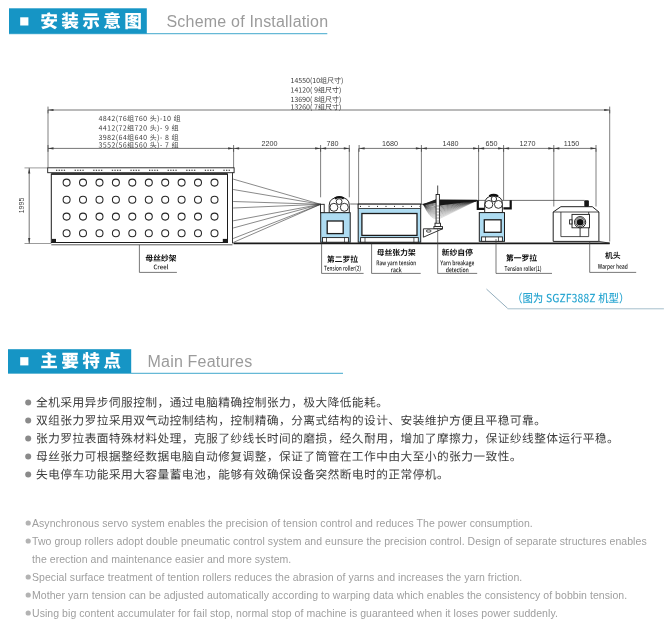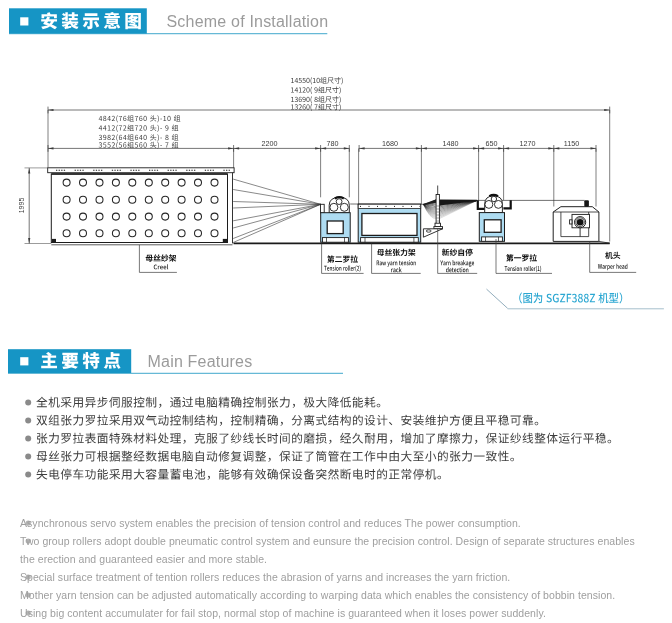--- a/index.html
+++ b/index.html
@@ -1,12 +1,12 @@
 <!DOCTYPE html>
-<html><head><meta charset="utf-8"><style>html,body{margin:0;padding:0;width:672px;height:623px;background:#fff;overflow:hidden;}body,text{font-family:'Liberation Sans',sans-serif;}.en{position:absolute;left:20px;font-size:10.5px;letter-spacing:0.06px;color:#9e9e9e;white-space:nowrap;line-height:12px;}</style></head><body>
+<html><head><meta charset="utf-8"><style>html,body{margin:0;padding:0;width:672px;height:623px;background:#fff;overflow:hidden;}body,text{font-family:'Liberation Sans',sans-serif;}.en{position:absolute;left:32px;font-size:10.5px;letter-spacing:0.06px;color:#9e9e9e;white-space:nowrap;line-height:12px;}</style></head><body>
 <svg width="672" height="623" viewBox="0 0 672 623" style="position:absolute;left:0;top:0">
     <defs>
       <path id="g0" d="M7 75H94V52H78V62H22V52H7ZM63 39 79 35Q73 22 64 13Q55 4 42 -2Q30 -7 13 -10Q13 -8 11 -5Q10 -3 8 0Q6 2 5 4Q20 6 32 10Q44 14 52 21Q60 28 63 39ZM5 47H95V33H5ZM38 82 53 86Q55 83 56 79Q58 75 59 73L43 68Q42 71 41 75Q39 79 38 82ZM16 20 26 30Q35 28 44 25Q54 21 63 17Q73 14 81 10Q89 6 95 2L84 -10Q78 -7 70 -3Q62 2 53 6Q44 10 34 14Q24 17 16 20ZM16 20Q19 24 22 29Q26 34 28 39Q32 45 34 50Q37 56 39 61L55 57Q53 52 50 47Q48 42 45 37Q42 32 40 27Q37 23 34 19Z"></path>
       <path id="g1" d="M41 29 52 24Q49 20 44 17Q39 14 34 11Q28 8 22 6Q16 4 10 3Q8 5 6 8Q4 12 2 13Q8 14 14 16Q20 17 25 19Q30 21 34 24Q38 26 41 29ZM60 29Q62 22 67 16Q72 11 80 8Q88 4 98 3Q96 1 94 -3Q91 -6 90 -9Q78 -7 70 -2Q62 2 57 10Q51 17 47 26ZM83 24 93 17Q90 14 86 12Q83 10 79 9Q76 7 73 6L65 13Q68 14 71 16Q74 18 77 20Q80 22 83 24ZM4 33H96V22H4ZM40 75H95V63H40ZM42 53H93V41H42ZM23 86H37V36H23ZM60 86H75V44H60ZM4 73 12 82Q15 79 19 77Q23 74 25 72L16 62Q15 64 13 66Q10 68 8 70Q6 72 4 73ZM2 52Q7 53 13 56Q20 58 26 61L29 50Q24 47 18 45Q12 42 7 40ZM21 -10 20 0 26 3 58 9Q57 7 57 3Q56 0 56 -2Q46 -4 39 -6Q33 -7 29 -8Q26 -9 24 -9Q22 -10 21 -10ZM21 -10Q21 -9 20 -7Q20 -5 19 -3Q18 -1 17 0Q18 1 20 2Q21 2 22 4Q24 6 24 8V17L38 17V0Q38 0 36 -1Q34 -1 32 -2Q29 -4 27 -5Q24 -6 23 -8Q21 -9 21 -10ZM41 36 55 40Q56 38 58 35Q59 31 60 29L44 24Q44 27 43 30Q42 34 41 36Z"></path>
       <path id="g2" d="M42 47H58V7Q58 1 57 -2Q56 -5 52 -7Q48 -9 42 -9Q37 -10 31 -10Q30 -6 29 -2Q27 3 26 6Q28 6 31 6Q34 6 36 6Q39 6 40 6Q41 6 42 6Q42 6 42 7ZM18 35 33 31Q31 25 28 20Q25 14 22 9Q18 4 15 0Q14 1 11 3Q8 4 6 6Q3 8 2 8Q6 13 11 20Q15 28 18 35ZM66 30 80 36Q83 31 86 26Q90 21 92 16Q95 10 96 6L81 -1Q80 4 78 9Q75 14 72 20Q69 25 66 30ZM14 80H86V65H14ZM5 56H95V41H5Z"></path>
       <path id="g3" d="M28 15H42V6Q42 4 43 4Q44 3 47 3Q48 3 49 3Q51 3 53 3Q54 3 56 3Q58 3 59 3Q60 3 61 4Q62 4 62 6Q63 7 63 10Q65 9 69 8Q72 6 75 6Q75 0 73 -3Q71 -6 68 -7Q65 -8 60 -8Q59 -8 58 -8Q56 -8 54 -8Q53 -8 51 -8Q49 -8 48 -8Q46 -8 45 -8Q38 -8 34 -7Q31 -6 29 -3Q28 1 28 6ZM39 15 47 23Q50 22 53 20Q56 19 59 17Q61 16 63 14L54 6Q53 7 50 9Q48 10 44 12Q42 14 39 15ZM72 13 84 18Q86 15 88 12Q91 9 93 6Q94 2 96 0L83 -6Q82 -3 80 0Q79 3 77 7Q74 10 72 13ZM15 17 27 12Q25 7 22 2Q19 -3 15 -7L3 0Q6 3 10 8Q13 12 15 17ZM11 81H88V70H11ZM6 65H94V54H6ZM25 68 38 71Q39 69 40 67Q41 64 41 63L27 60Q27 61 26 64Q26 66 25 68ZM62 71 77 68Q75 66 74 64Q73 62 72 60L59 63Q60 65 60 67Q61 69 62 71ZM31 31V28H69V31ZM31 42V39H69V42ZM18 51H83V19H18ZM41 84 56 87Q57 84 58 81Q59 78 59 76L44 73Q44 75 43 78Q42 82 41 84Z"></path>
       <path id="g4" d="M6 82H94V-10H79V69H20V-10H6ZM15 6H87V-6H15ZM35 26 41 34Q45 33 50 32Q54 31 59 29Q63 28 66 27L60 18Q57 19 53 21Q49 22 44 24Q39 25 35 26ZM40 71 52 67Q49 62 45 58Q41 54 37 50Q32 46 28 44Q27 45 26 46Q24 48 22 50Q20 51 19 52Q25 56 31 61Q37 66 40 71ZM66 63H69L71 63L79 58Q75 52 69 47Q63 42 56 38Q48 34 40 31Q32 28 24 26Q24 28 22 30Q21 32 20 34Q19 36 18 38Q25 39 33 41Q40 44 47 47Q54 50 59 53Q64 57 66 61ZM40 55Q44 51 51 48Q58 44 66 42Q74 39 82 38Q80 36 78 33Q76 30 74 27Q66 29 57 32Q49 36 42 40Q34 45 29 50ZM42 63H70V52H35ZM26 13 33 22Q38 22 43 21Q49 20 54 19Q60 18 65 17Q70 15 74 14L67 4Q62 6 55 8Q48 10 41 11Q33 12 26 13Z"></path>
       <path id="g5" d="M9 67H90V53H9ZM15 38H85V24H15ZM5 8H95V-6H5ZM42 55H58V0H42ZM33 78 45 86Q48 84 52 82Q56 79 59 76Q63 74 65 71L52 62Q50 64 47 67Q44 70 40 72Q36 75 33 78Z"></path>
       <path id="g6" d="M4 32H96V20H4ZM6 82H94V70H6ZM65 27 79 24Q75 14 69 8Q63 2 55 -1Q47 -5 36 -7Q25 -9 11 -10Q11 -7 9 -3Q8 0 6 3Q22 3 34 5Q46 7 53 12Q61 18 65 27ZM16 10 26 20Q35 18 45 16Q54 14 63 11Q72 9 80 7Q88 4 94 2L82 -9Q75 -6 64 -3Q54 1 42 4Q29 8 16 10ZM31 78H45V44H31ZM54 78H67V44H54ZM24 55V48H77V55ZM10 66H91V36H10ZM16 10Q20 14 23 19Q27 24 30 29Q33 34 36 39L51 35Q48 31 46 26Q43 21 40 17Q36 13 34 10Z"></path>
       <path id="g7" d="M46 78H93V65H46ZM41 58H97V45H41ZM43 38H96V24H43ZM63 86H76V51H63ZM74 46H87V6Q87 1 86 -2Q85 -5 82 -7Q79 -8 74 -9Q70 -9 65 -9Q64 -6 63 -2Q62 2 61 5Q64 5 67 5Q70 5 72 5Q73 5 73 5Q74 6 74 6ZM46 19 56 26Q59 23 62 19Q65 15 67 12L56 4Q55 6 53 9Q52 12 49 14Q47 17 46 19ZM4 30Q8 31 14 32Q20 33 27 35Q33 37 40 38L41 25Q32 22 23 20Q14 17 6 15ZM19 86H33V-10H19ZM6 78 17 75Q17 69 16 62Q16 56 14 50Q13 44 12 39Q11 40 9 41Q7 42 5 43Q3 44 2 44Q3 48 4 54Q5 59 5 65Q6 72 6 78ZM12 67H40V53H9Z"></path>
@@ -926,15 +926,15 @@
     <circle cx="28.2" cy="456.5" r="3" fill="#8a8a8a"></circle>
     <circle cx="28.2" cy="474.5" r="3" fill="#8a8a8a"></circle>
     <circle cx="28.2" cy="523" r="2.6" fill="#b3b3b3"></circle>
     <circle cx="28.2" cy="541" r="2.6" fill="#b3b3b3"></circle>
     <circle cx="28.2" cy="577" r="2.6" fill="#b3b3b3"></circle>
     <circle cx="28.2" cy="595" r="2.6" fill="#b3b3b3"></circle>
     <circle cx="28.2" cy="613" r="2.6" fill="#b3b3b3"></circle>
   </svg>
 <div class="en" style="top:517px">Asynchronous servo system enables the precision of tension control and reduces The power consumption.</div>
 <div class="en" style="top:535px">Two group rollers adopt double pneumatic control system and eunsure the precision control. Design of separate structures enables</div>
-<div class="en" style="top:553px">the erection and guaranteed easier and more stable.</div>
+<div class="en" style="top:553px">the erection and maintenance easier and more system.</div>
 <div class="en" style="top:571px">Special surface treatment of tention rollers reduces the abrasion of yarns and increases the yarn friction.</div>
 <div class="en" style="top:589px">Mother yarn tension can be adjusted automatically according to warping data which enables the consistency of bobbin tension.</div>
 <div class="en" style="top:607px">Using big content accumulater for fail stop, normal stop of machine is guaranteed when it loses power suddenly.</div>
 </body></html>

